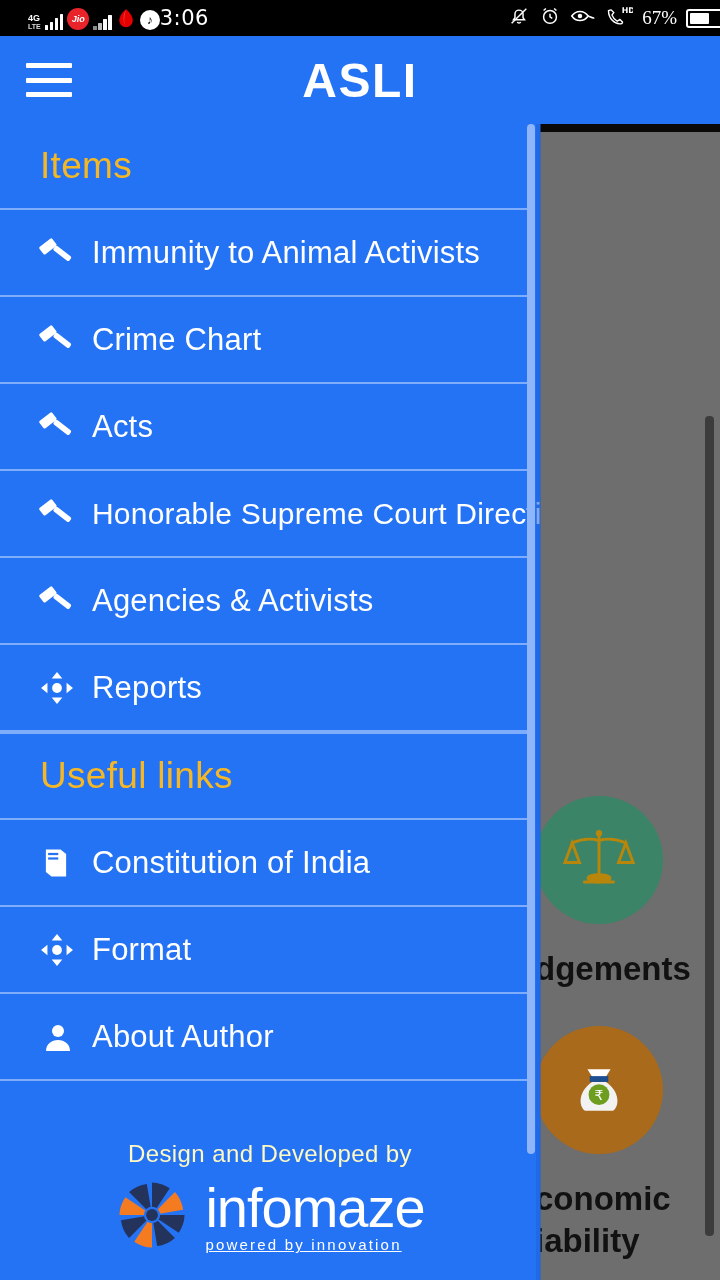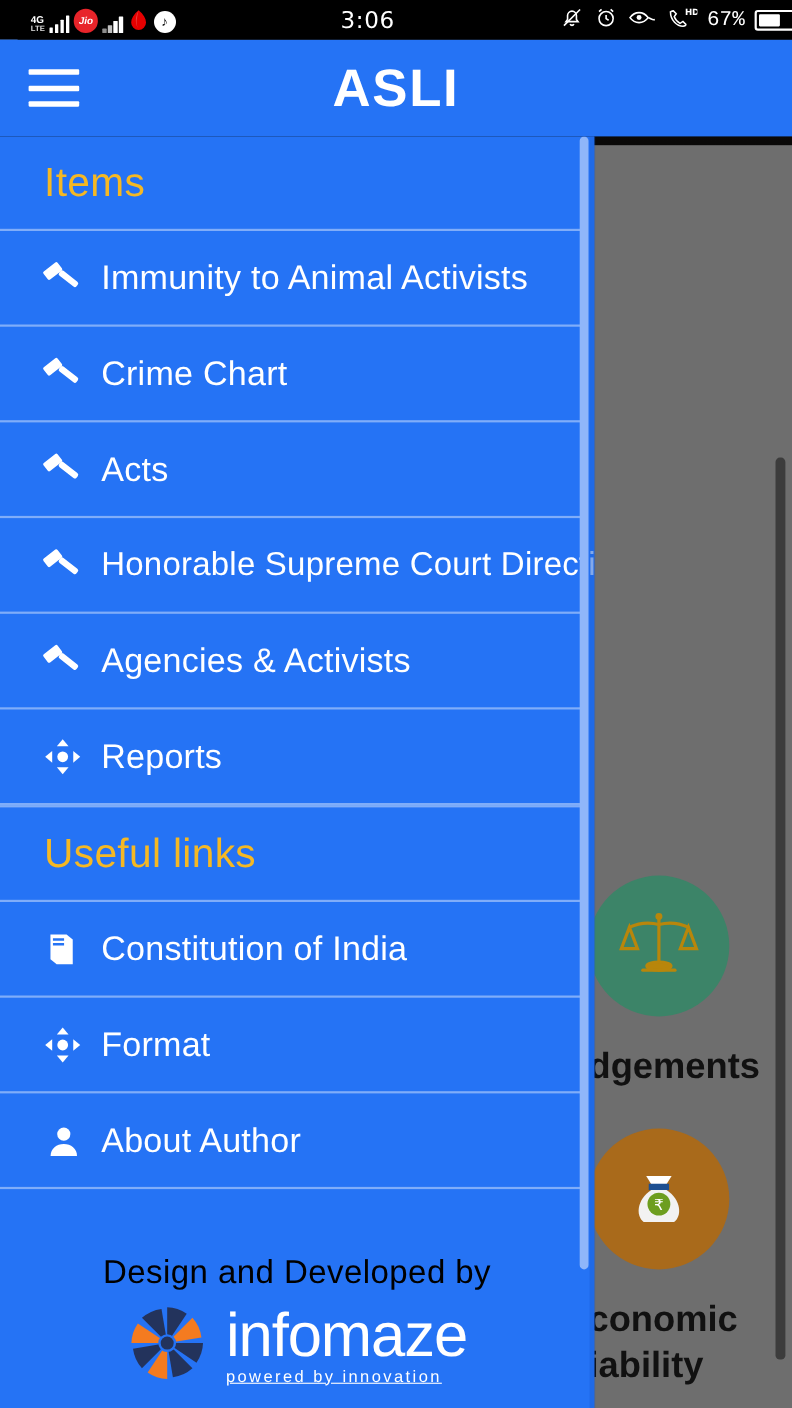--- a/index.html
+++ b/index.html
@@ -11,21 +11,21 @@
   }
   #screen { position:relative; width:720px; height:1280px; overflow:hidden; }
 
   
   .statusbar{
     position:absolute; top:0; left:16px; width:720px; height:36px;
     background:#000; color:#fff; display:flex; align-items:center;
     padding:0 12px; z-index:60;
   }
   .sb-left{ display:flex; align-items:flex-end; gap:4px; height:100%; padding-bottom:6px; }
-  .sb-center{ flex:1; text-align:center; font-size:21px; letter-spacing:.5px;
+  .sb-center{ flex:1; text-align:left; font-size:21px; letter-spacing:.5px;
               font-family:"DejaVu Sans", sans-serif; }
   .sb-right{ display:flex; align-items:center; gap:9px; }
 
   .net4g{ display:flex; flex-direction:column; align-items:flex-start; line-height:1;
           font-size:9px; font-weight:bold; }
   .net4g small{ font-size:7px; opacity:.85; }
   .bars{ display:flex; align-items:flex-end; gap:1.5px; height:17px; }
   .bars i{ display:block; width:3.5px; background:#fff; border-radius:.5px; }
   .bars i:nth-child(1){height:5px}
   .bars i:nth-child(2){height:8px}
@@ -35,21 +35,21 @@
   .bars.dim i:nth-child(1){height:4px; opacity:.55}
   .bars.dim i:nth-child(2){height:7px; opacity:.75}
   .bars.dim i:nth-child(3){height:11px}
   .bars.dim i:nth-child(4){height:15px}
   .jio{ width:22px;height:22px;border-radius:50%;background:#E8242A;color:#fff;
         font-size:9px;font-weight:bold;display:flex;align-items:center;justify-content:center;
         font-style:italic; }
   .voda{ width:20px;height:22px; display:flex;align-items:center;justify-content:center; }
   .music{ width:20px;height:20px;border-radius:50%;background:#fff;display:flex;
           align-items:center;justify-content:center;color:#000;font-size:12px; }
-  .battpct{ font-size:19px; font-family:Liberation Mono, monospace; }
+  .battpct{ font-size:19px; font-family:Liberation Serif, serif; }
   .batt{ width:38px;height:19px;border:2px solid #fff;border-radius:3px;position:relative;
          padding:2px; }
   .batt::after{ content:''; position:absolute; right:-5px; top:5px; width:3px;height:7px;
                 background:#fff; border-radius:0 2px 2px 0; }
   .batt i{ display:block; height:100%; width:62%; background:#fff; border-radius:1px; }
 
   
   .bg-content{
     position:absolute; top:36px; left:0; width:720px; height:1244px;
     background:#6e6e6e; z-index:10; overflow:hidden;
@@ -125,21 +125,21 @@
     color:#fff;
   }
   .nav-label{ color:#fff; font-size:31px; letter-spacing:.2px; white-space:nowrap; }
   .nav-label.small{ font-size:30px; }
 
   .footer{
     position:absolute; left:0; bottom:0; width:540px; height:158px;
     display:flex; flex-direction:column; align-items:center; justify-content:flex-start;
     padding-top:18px;
   }
-  .footer-text{ color:#000000; font-size:30px; letter-spacing:.4px; }
+  .footer-text{ color:#fef9c3; font-size:24px; letter-spacing:.4px; }
   .logo-row{ display:flex; align-items:center; gap:16px; margin-top:10px; }
   .logo-word{ display:flex; flex-direction:column; align-items:flex-start; }
   .logo-main{ color:#fff; font-size:56px; line-height:.95; letter-spacing:-1px; }
   .logo-tag{ color:#ffffff; font-size:15px; letter-spacing:2.2px; margin-top:2px;text-decoration:underline; }
 
   .drawer-scrollbar{
     position:absolute; top:0px; left:527px; width:8px; height:1030px;
     background:#8FB6FA; border-radius:4px; z-index:55;
   }
   .drawer-edge{

